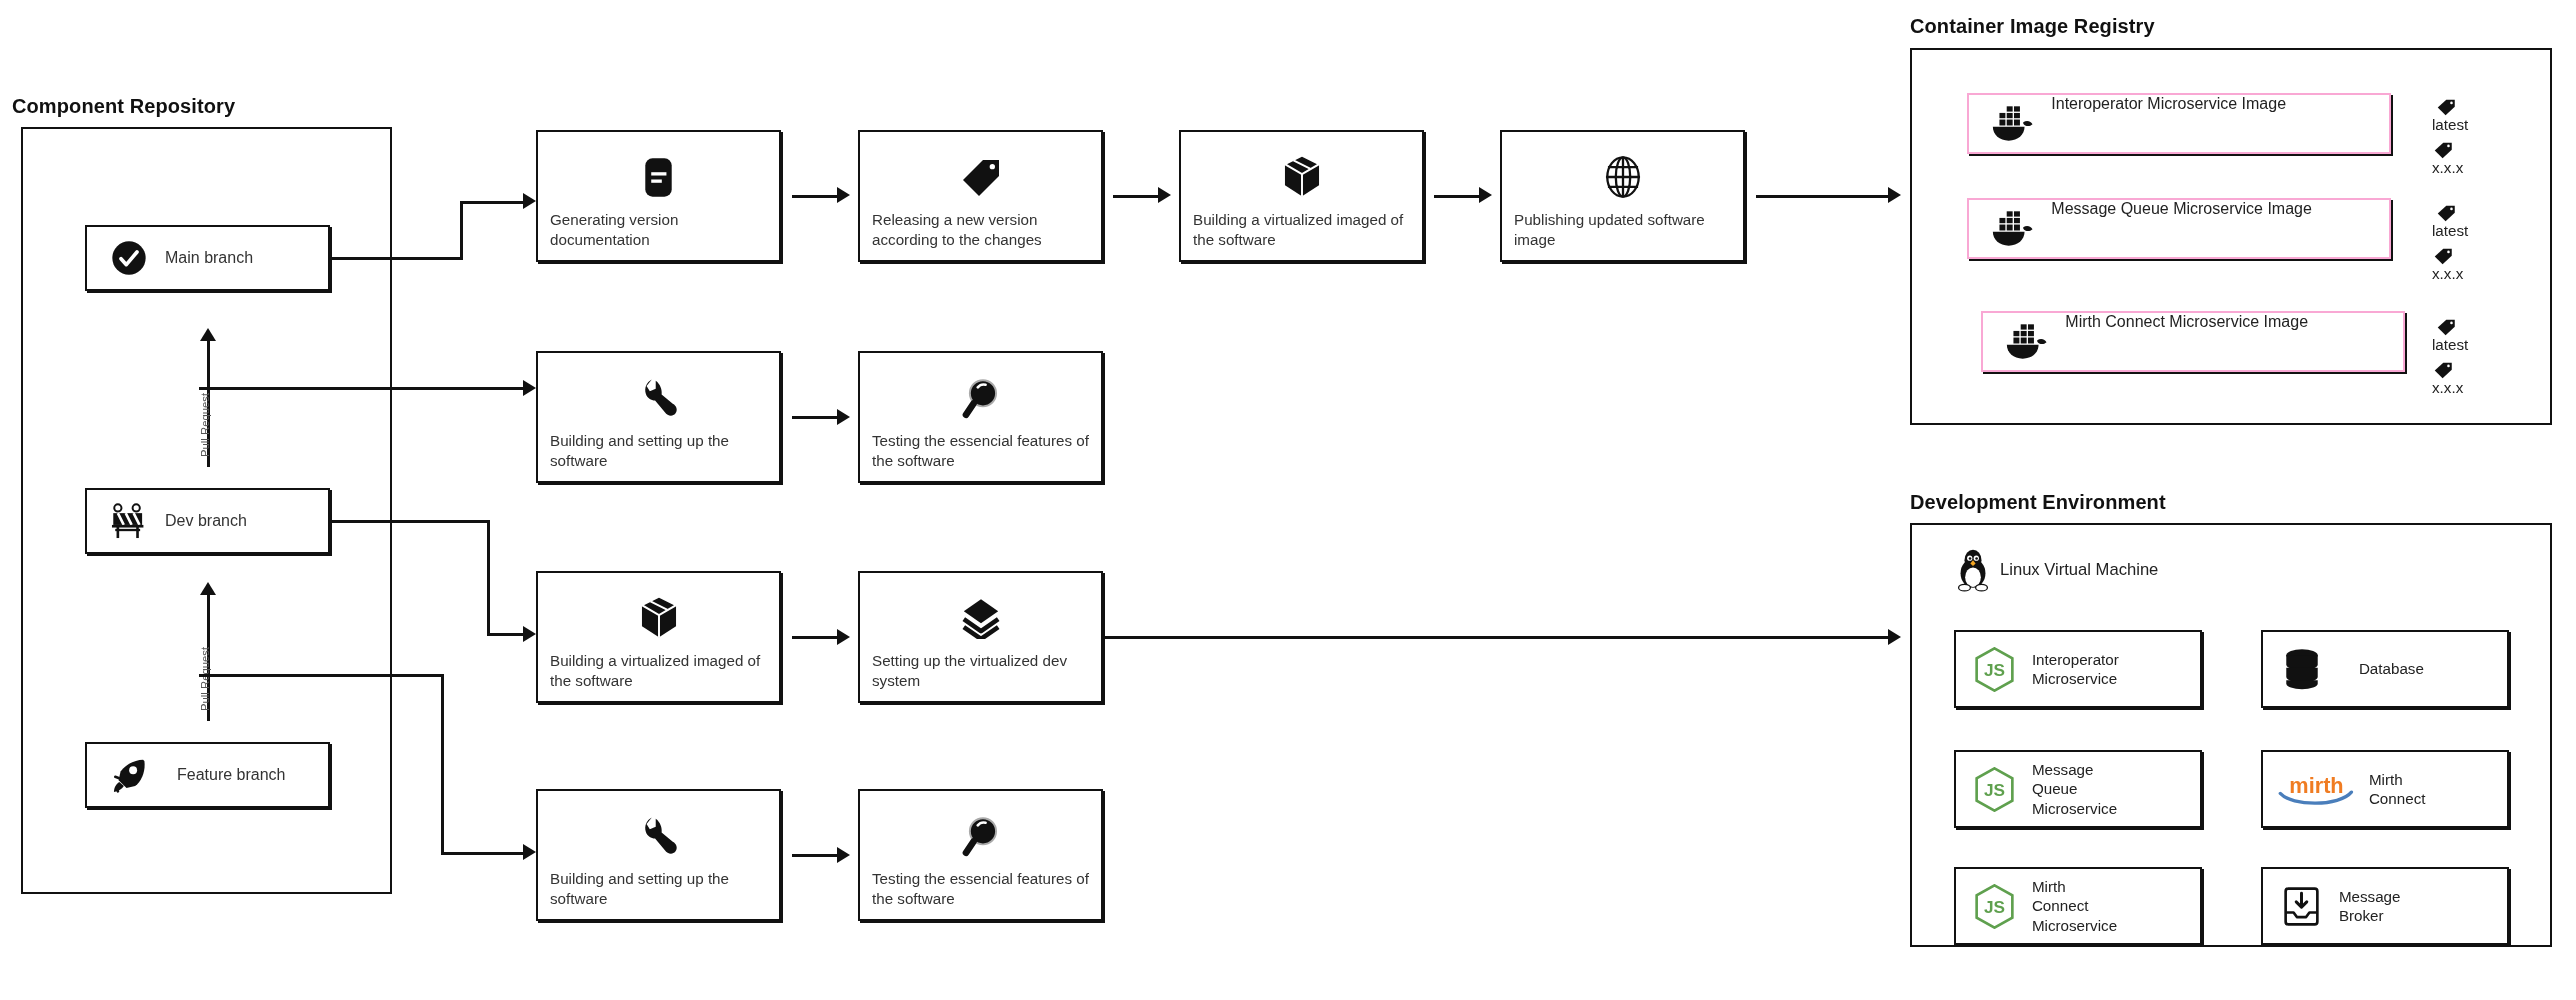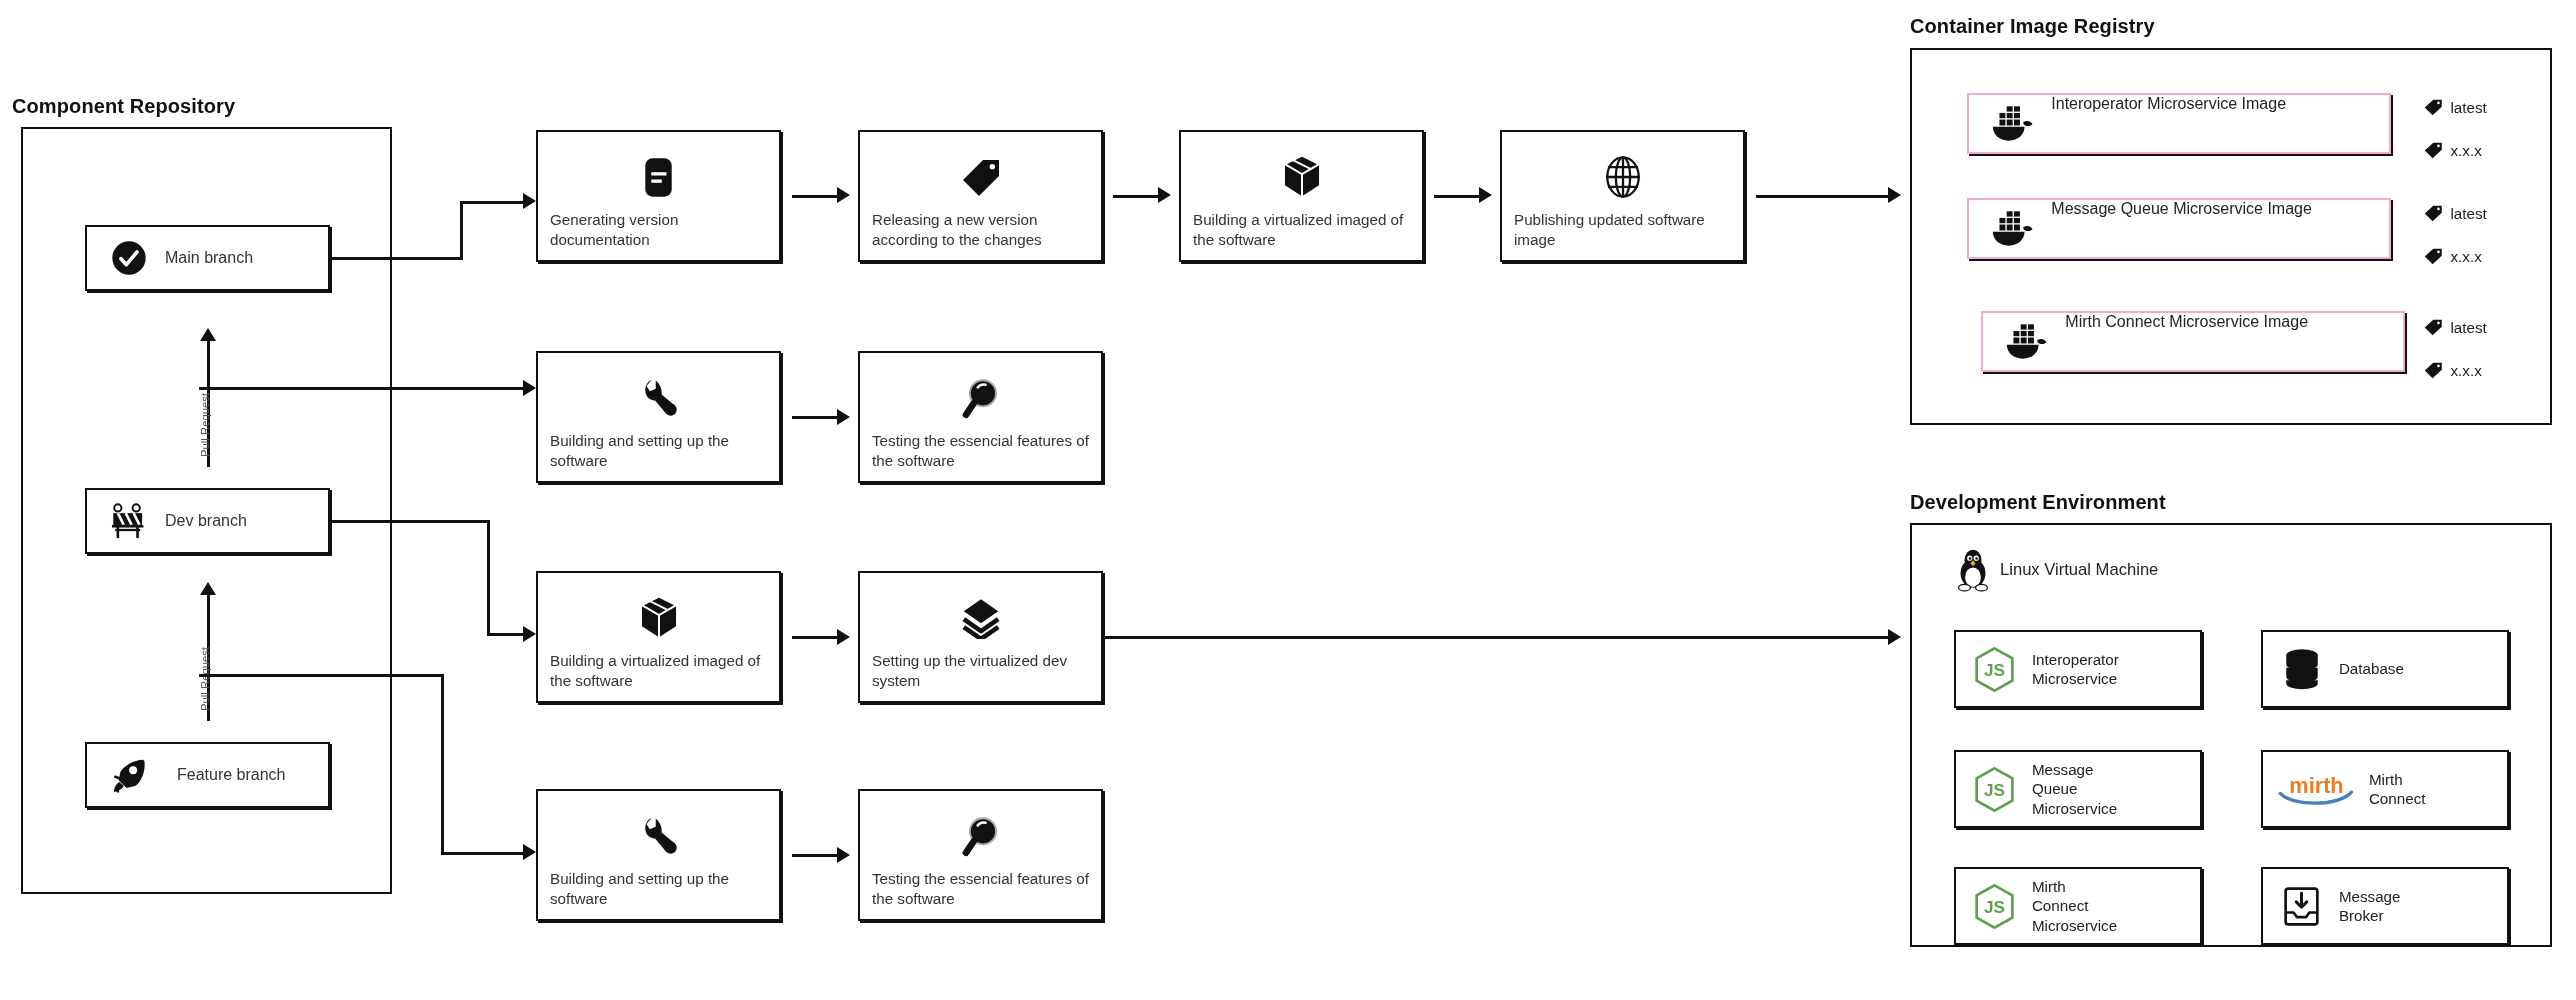--- a/index.html
+++ b/index.html
@@ -24,21 +24,21 @@
         box-shadow:2px 2px 0 0 #111;display:flex;flex-direction:column;}
   .step .ic{height:57px;display:flex;align-items:flex-end;justify-content:center;padding-top:9.3px;}
   .step .txt{margin-top:12px;padding:0 12px;font-size:15.2px;line-height:1.28;color:#333;}
 
   
   .imgrow{position:absolute;box-sizing:border-box;background:#fff;border:2px solid #f9a8d4;
           box-shadow:2px 2px 0 0 #111;display:flex;}
   .imgrow .ic{width:61px;display:flex;align-items:center;justify-content:center;flex:0 0 auto;margin-left:12px;}
   .imgrow .lbl{font-size:16px;color:#222;margin-left:9.3px;white-space:nowrap;}
 
-  .tagwrap{position:absolute;display:flex;align-items:center;}
+  .tagwrap{position:absolute;display:flex;align-items:center;flex-direction:column;}
   .tagwrap .tl{font-size:15.2px;color:#222;margin-left:8px;white-space:nowrap;}
 
   
   .svc{position:absolute;box-sizing:border-box;background:#fff;border:2px solid #111;
        box-shadow:2px 2px 0 0 #111;display:flex;align-items:center;}
   .svc .ic{width:56px;display:flex;align-items:center;justify-content:center;flex:0 0 auto;margin-left:10.6px;}
   .svc .lbl{font-size:15.2px;line-height:1.28;color:#222;margin-left:9.3px;}
 
   .vmrow{position:absolute;display:flex;align-items:center;}
   .vmrow .lbl{font-size:16.6px;color:#222;margin-left:8px;white-space:nowrap;}
@@ -375,21 +375,21 @@
   <span class="ic">
     <svg width="41" height="45" viewBox="0 0 62 68">
         <path d="M31 2 L58 17 L58 51 L31 66 L4 51 L4 17 Z" fill="none" stroke="#5FA04E" stroke-width="4"></path>
         <text x="31" y="44" font-family="Liberation Sans, sans-serif" font-size="26" font-weight="bold" fill="#5FA04E" text-anchor="middle">JS</text>
       </svg>
   </span>
   <span class="lbl" style="white-space:pre-line;">Interoperator
 Microservice</span>
 </div>
 
-<div class="svc" style="left:2261px;top:630px;width:248px;height:78px;">
+<div class="svc" style="left:2261px;top:630px;width:248px;height:78px;gap:20px;">
   <span class="ic">
     <svg width="38" height="42" viewBox="0 0 58 64">
       <ellipse cx="29" cy="11" rx="24" ry="9" fill="#111"></ellipse>
       <path d="M5 11 v14 a24 9 0 0 0 48 0 v-14" fill="#111"></path>
       <path d="M5 30 v14 a24 9 0 0 0 48 0 v-14" fill="#111"></path>
       <path d="M5 49 v5 a24 9 0 0 0 48 0 v-5" fill="#111"></path>
     </svg>
   </span>
   <span class="lbl" style="white-space:pre-line;">Database</span>
 </div>

